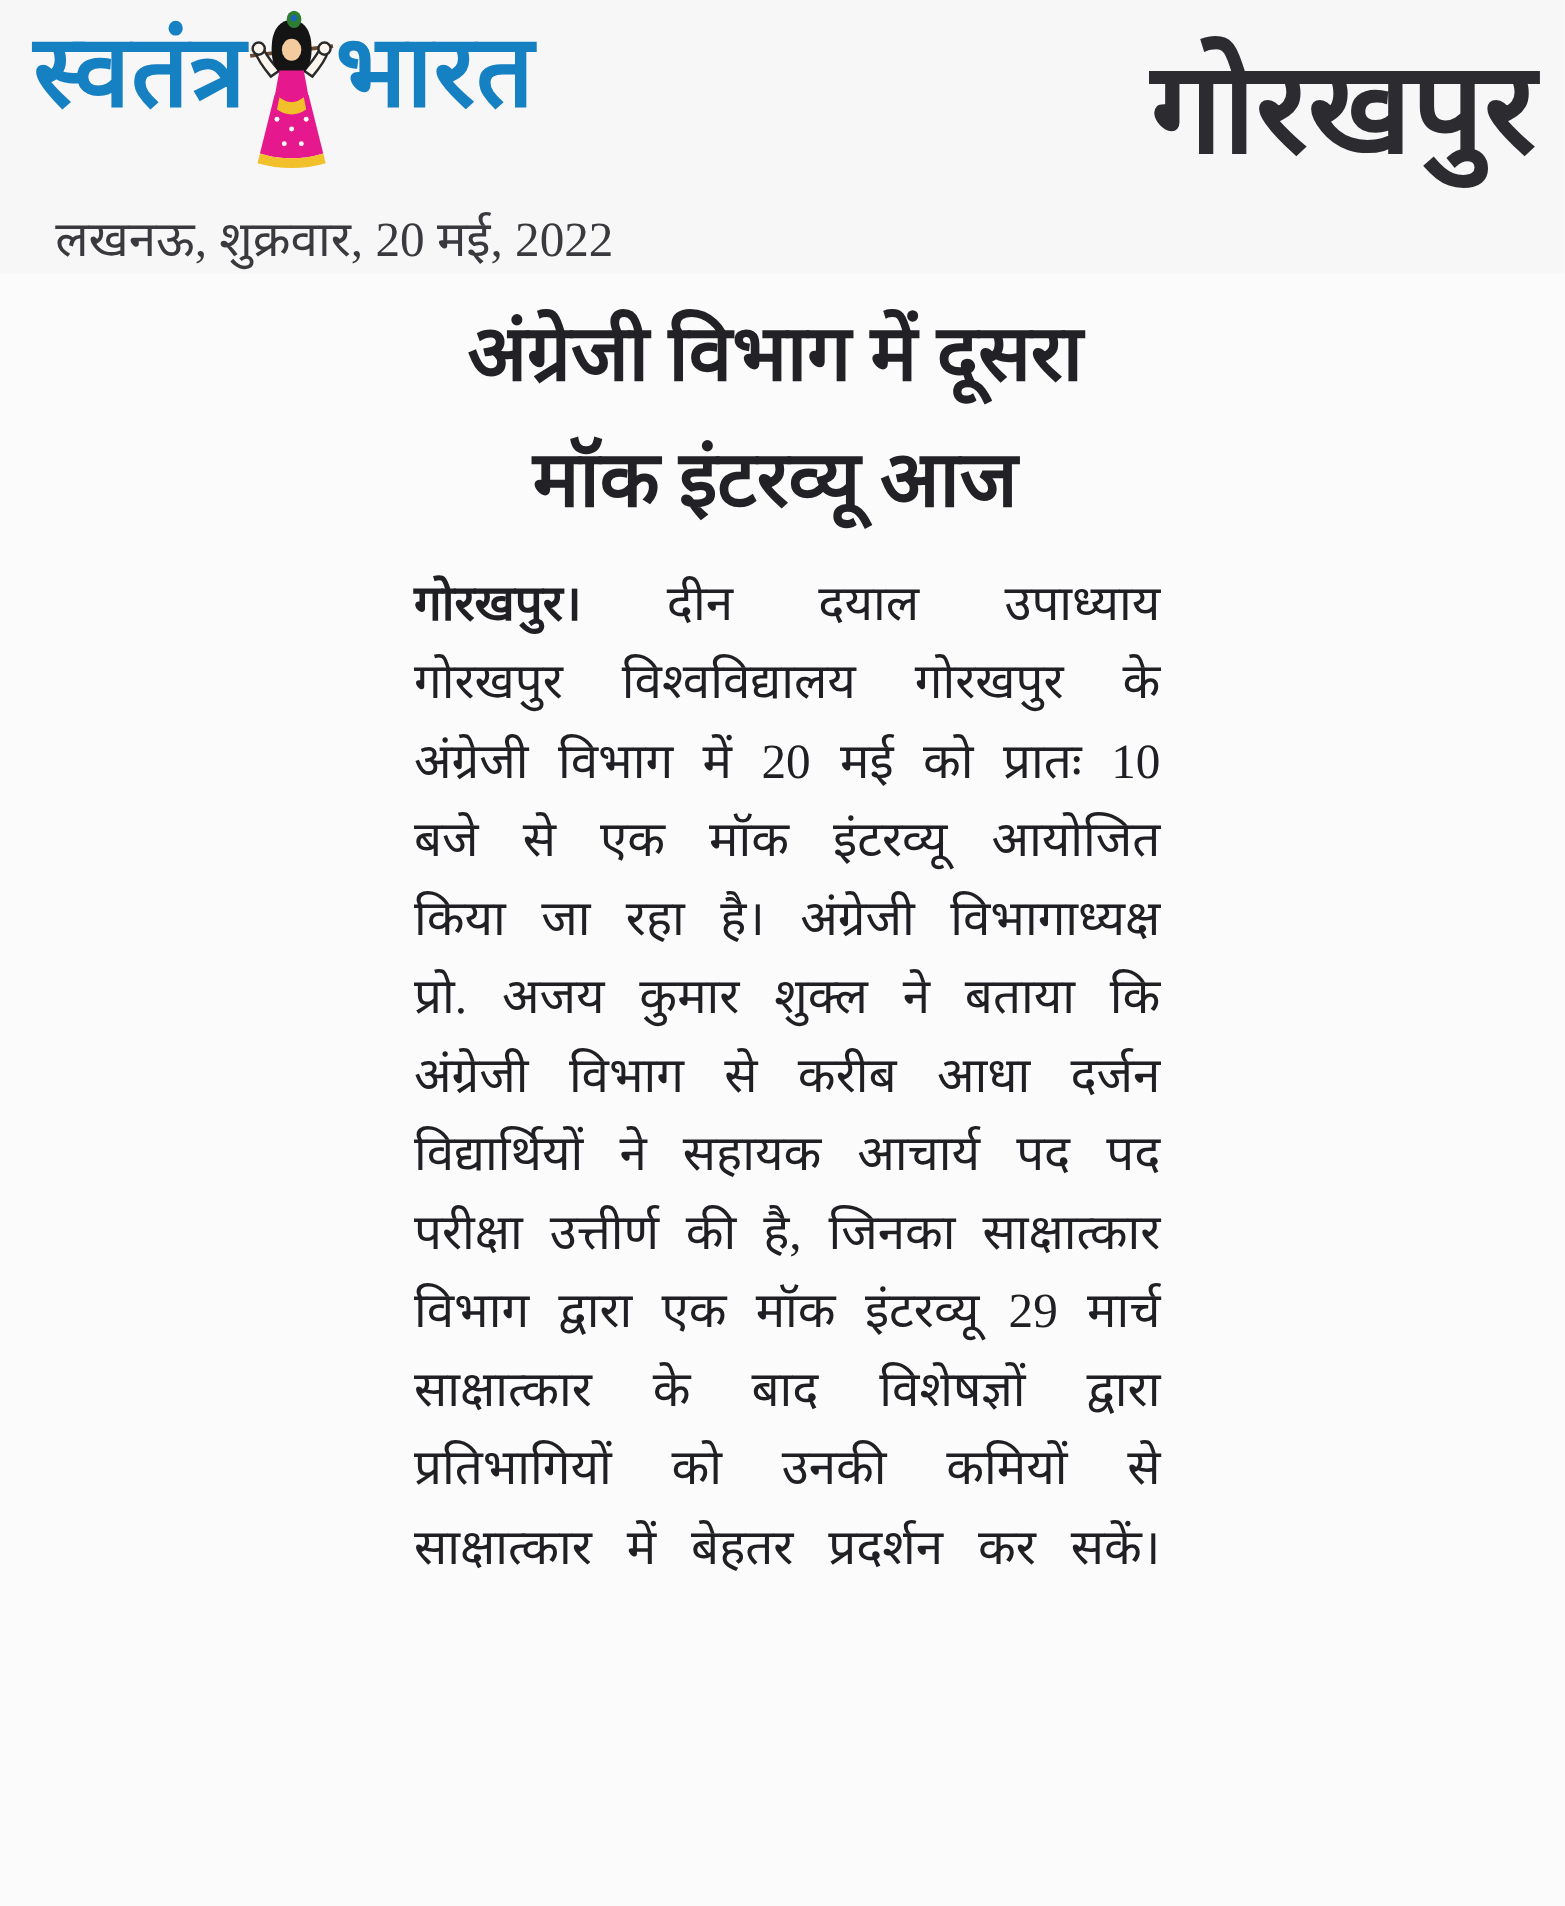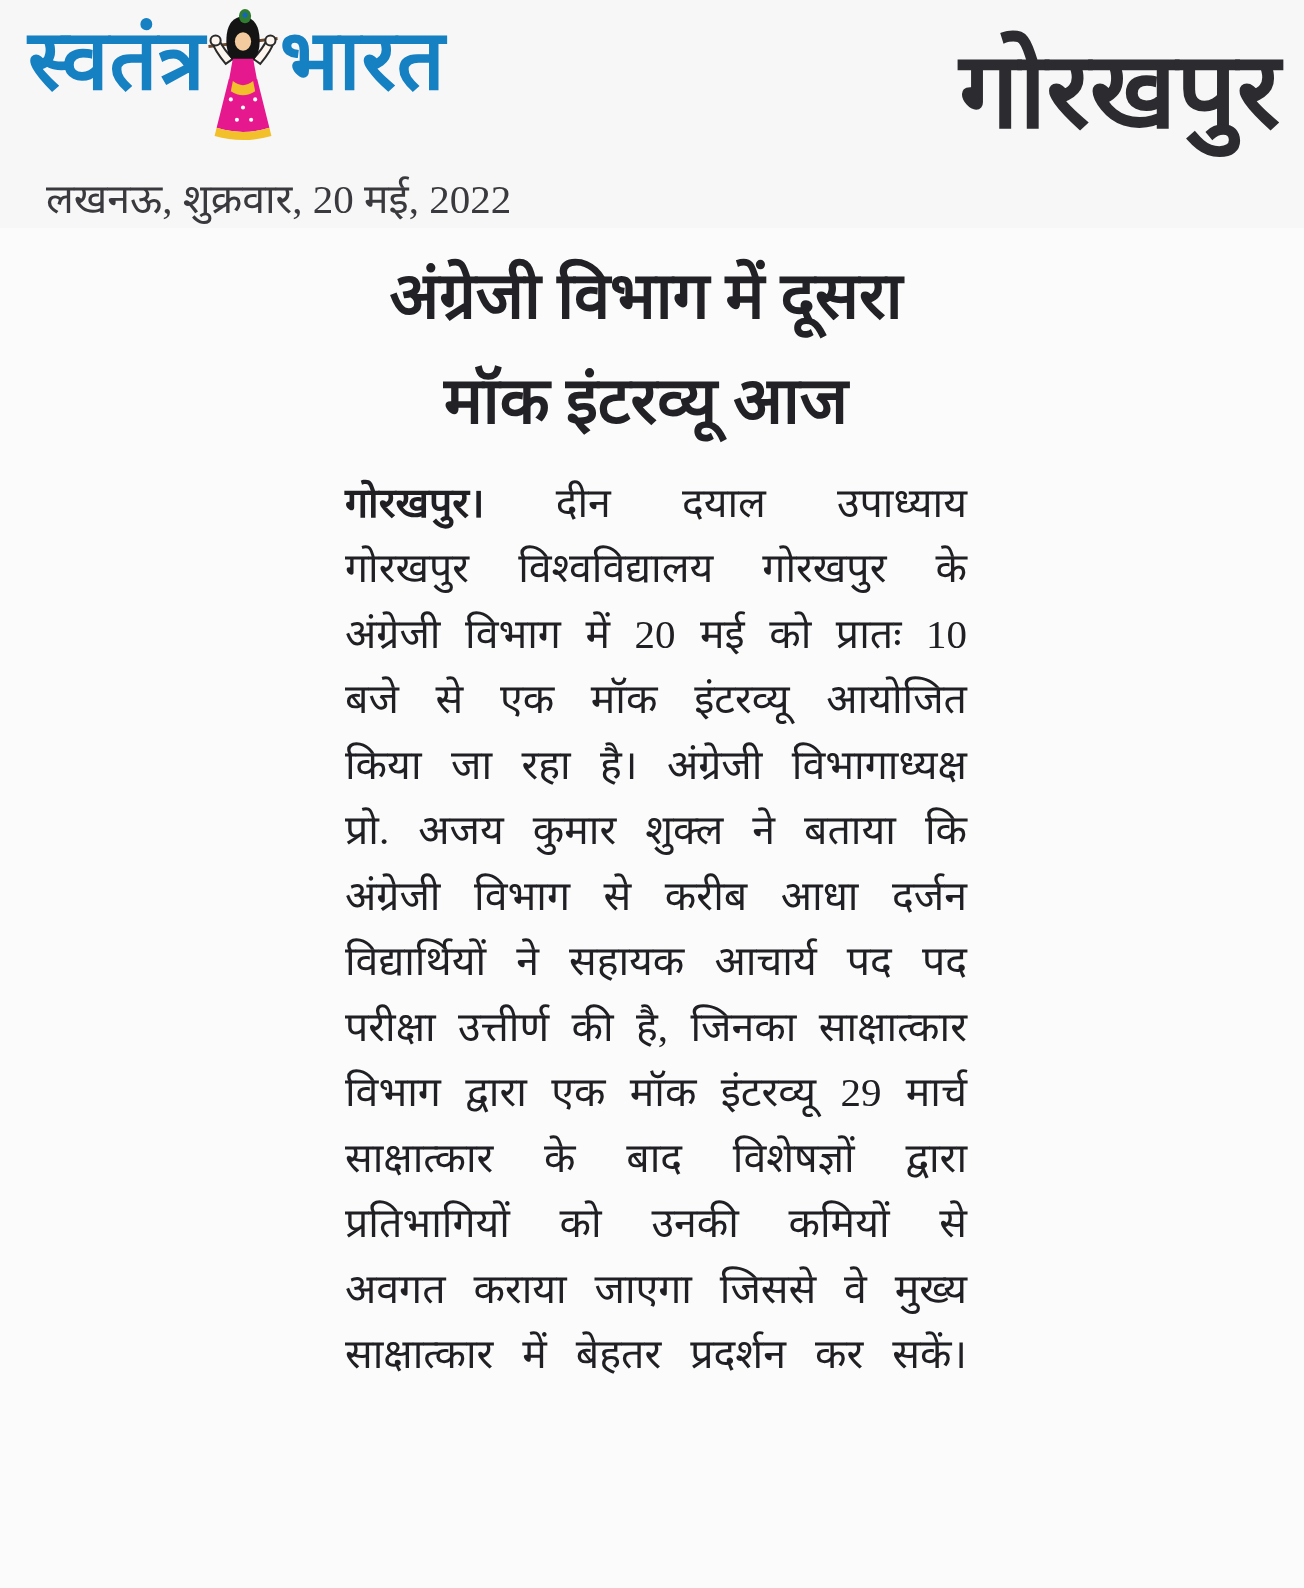--- a/index.html
+++ b/index.html
@@ -150,16 +150,15 @@
       <div class="body-line">अंग्रेजी विभाग में 20 मई को प्रातः 10</div>
       <div class="body-line">बजे से एक मॉक इंटरव्यू आयोजित</div>
       <div class="body-line">किया जा रहा है। अंग्रेजी विभागाध्यक्ष</div>
       <div class="body-line">प्रो. अजय कुमार शुक्ल ने बताया कि</div>
       <div class="body-line">अंग्रेजी विभाग से करीब आधा दर्जन</div>
       <div class="body-line">विद्यार्थियों ने सहायक आचार्य पद पद</div>
       <div class="body-line">परीक्षा उत्तीर्ण की है, जिनका साक्षात्कार</div>
       <div class="body-line">विभाग द्वारा एक मॉक इंटरव्यू 29 मार्च</div>
       <div class="body-line">साक्षात्कार के बाद विशेषज्ञों द्वारा</div>
       <div class="body-line">प्रतिभागियों को उनकी कमियों से</div>
-      <div class="body-line">अवगत कराया जाएगा जिससे वे मुख्य</div>
       <div class="body-line">साक्षात्कार में बेहतर प्रदर्शन कर सकें।</div>
     </div>
 </div>
 
 </body></html>

